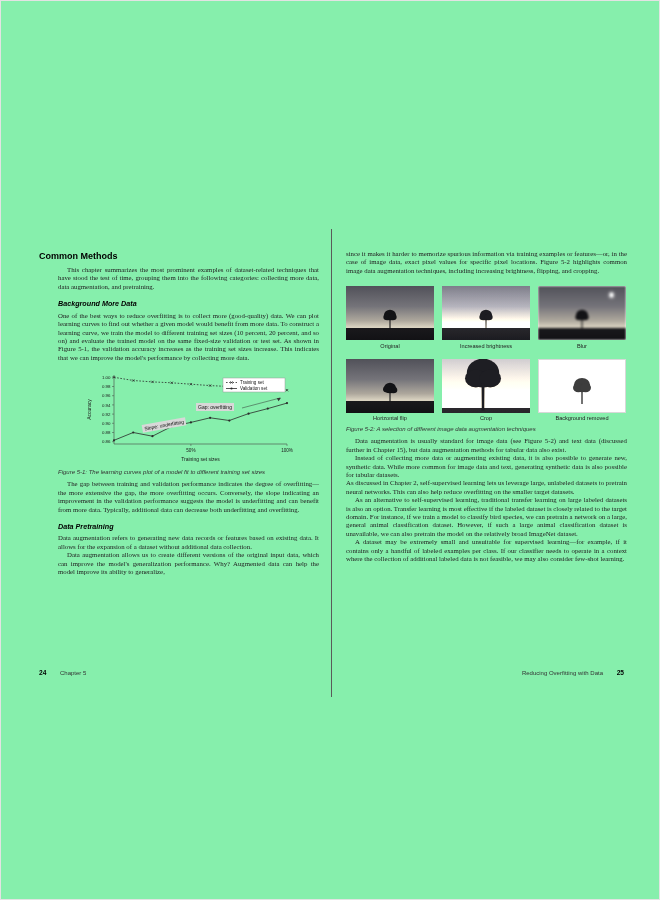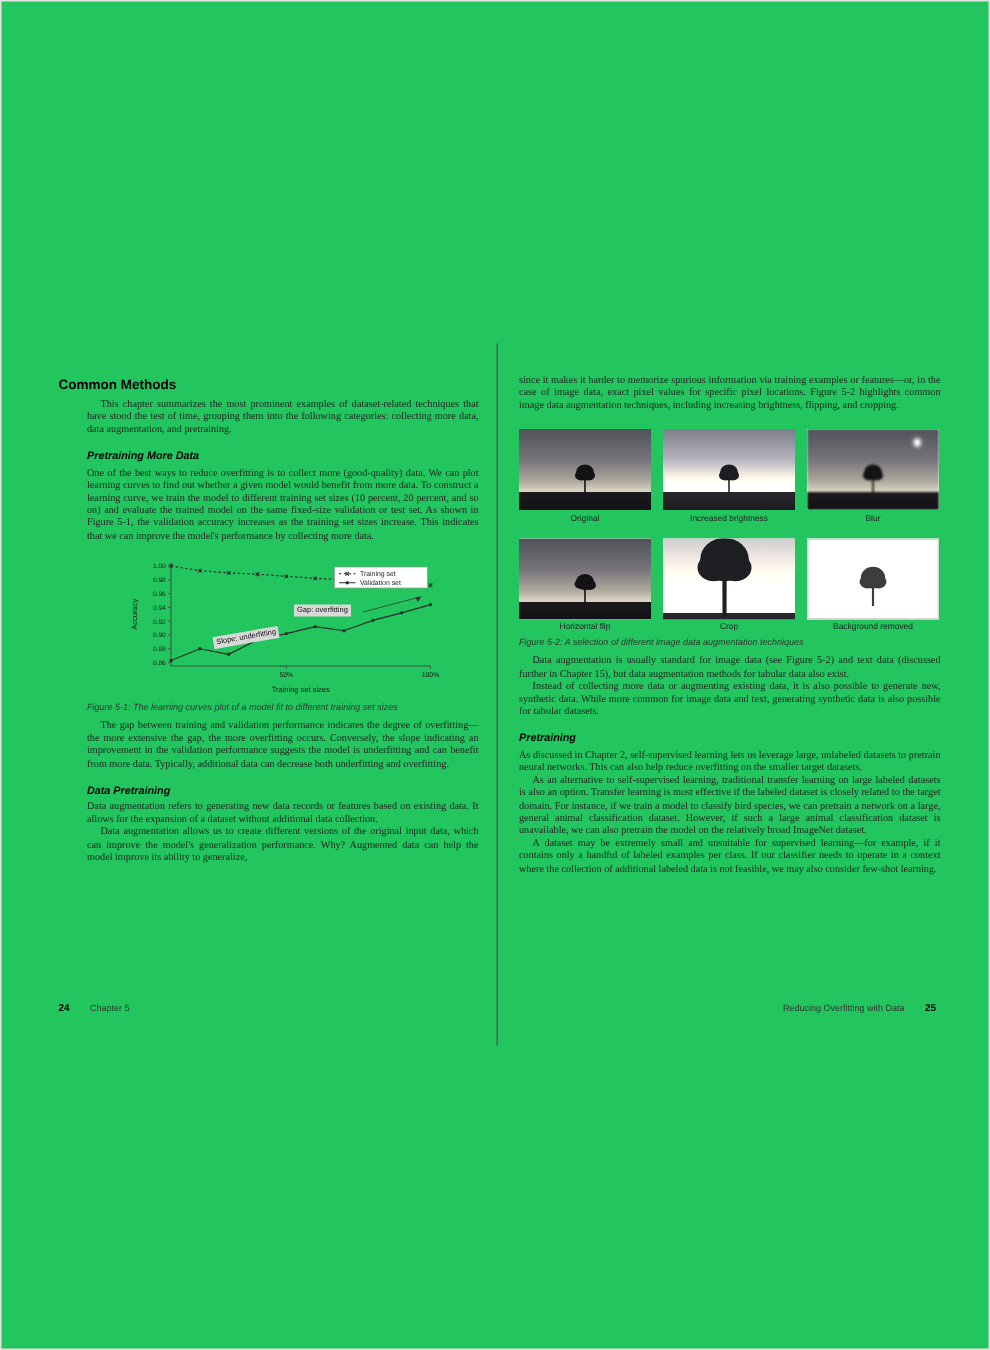--- a/index.html
+++ b/index.html
@@ -1,19 +1,19 @@
 <!DOCTYPE html>
 <html><head>
 <meta charset="utf-8">
 <style>
   * { margin:0; padding:0; box-sizing:border-box; }
   html,body { width:660px; height:900px; background:#fbfbfb; }
   body { position:relative; font-family:"Liberation Serif", serif; color:#1d1d1d; }
 
-  .spread { position:absolute; inset:0; background:#22c55e; border:1px solid #e3e3e3; }
+  .spread { position:absolute; inset:0; background:#86efac; border:1px solid #e3e3e3; }
   .divider { position:absolute; left:330px; top:228px; width:1px; height:468px; background:#5a5a5a; }
 
   .page-left  { position:absolute; left:38px;  top:250px; width:282px; }
   .page-right { position:absolute; left:345px; top:249px; width:281px; }
 
   .h1 { font-family:"Liberation Sans", sans-serif; font-weight:bold; font-size:9px; color:#000; margin-bottom:5px; }
   .h2 { font-family:"Liberation Sans", sans-serif; font-weight:bold; font-style:italic; font-size:7.2px; color:#000; margin:8px 0 3.5px; }
   .content { margin-left:19px; width:261px; }
 
   p.body { font-size:6.8px; line-height:8.4px; text-align:justify; color:#222; }
@@ -57,21 +57,21 @@
 <body>
 
 <div class="spread">
   <div class="divider"></div>
 
   <section class="page-left">
     <h1 class="h1">Common Methods</h1>
     <div class="content">
       <p class="body indent">This chapter summarizes the most prominent examples of dataset-related techniques that have stood the test of time, grouping them into the following categories: collecting more data, data augmentation, and pretraining.</p>
 
-      <h2 class="h2">Pretraining More Data</h2>
+      <h2 class="h2">Background More Data</h2>
       <p class="body">One of the best ways to reduce overfitting is to collect more (good-quality) data. We can plot learning curves to find out whether a given model would benefit from more data. To construct a learning curve, we train the model to different training set sizes (10 percent, 20 percent, and so on) and evaluate the trained model on the same fixed-size validation or test set. As shown in Figure 5-1, the validation accuracy increases as the training set sizes increase. This indicates that we can improve the model's performance by collecting more data.</p>
 
       <figure class="fig1">
         <svg id="chart-svg" viewBox="0 0 215 97" width="215" height="97">
             <line x1="30" y1="8" x2="30" y2="77" stroke="#444" stroke-width="0.6"></line>
             <line x1="30" y1="77" x2="203" y2="77" stroke="#444" stroke-width="0.6"></line>
             <line x1="28" y1="10.299999999999953" x2="30" y2="10.299999999999953" stroke="#444" stroke-width="0.5"></line>
             <text x="26.5" y="11.899999999999952" text-anchor="end" font-size="4.4" fill="#1a1a1a" font-family="Liberation Sans, sans-serif">1.00</text>
             <line x1="28" y1="19.499999999999964" x2="30" y2="19.499999999999964" stroke="#444" stroke-width="0.5"></line>
             <text x="26.5" y="21.099999999999966" text-anchor="end" font-size="4.4" fill="#1a1a1a" font-family="Liberation Sans, sans-serif">0.98</text>
@@ -237,21 +237,20 @@
         <figcaption class="aug-label">Background removed</figcaption>
       </figure>
 
     </div>
 
     <p class="caption">Figure 5-2: A selection of different image data augmentation techniques</p>
 
     <p class="body indent">Data augmentation is usually standard for image data (see Figure 5-2) and text data (discussed further in Chapter 15), but data augmentation methods for tabular data also exist.</p>
     <p class="body indent">Instead of collecting more data or augmenting existing data, it is also possible to generate new, synthetic data. While more common for image data and text, generating synthetic data is also possible for tabular datasets.</p>
 
-    <h2 class="h2">Pretraining</h2>
     <p class="body">As discussed in Chapter 2, self-supervised learning lets us leverage large, unlabeled datasets to pretrain neural networks. This can also help reduce overfitting on the smaller target datasets.</p>
     <p class="body indent">As an alternative to self-supervised learning, traditional transfer learning on large labeled datasets is also an option. Transfer learning is most effective if the labeled dataset is closely related to the target domain. For instance, if we train a model to classify bird species, we can pretrain a network on a large, general animal classification dataset. However, if such a large animal classification dataset is unavailable, we can also pretrain the model on the relatively broad ImageNet dataset.</p>
     <p class="body indent">A dataset may be extremely small and unsuitable for supervised learning—for example, if it contains only a handful of labeled examples per class. If our classifier needs to operate in a context where the collection of additional labeled data is not feasible, we may also consider few-shot learning.</p>
   </section>
 
   <div class="footer footer-left">
     <span class="folio">24</span>
     <span class="runhead">Chapter 5</span>
   </div>
   <div class="footer footer-right">

